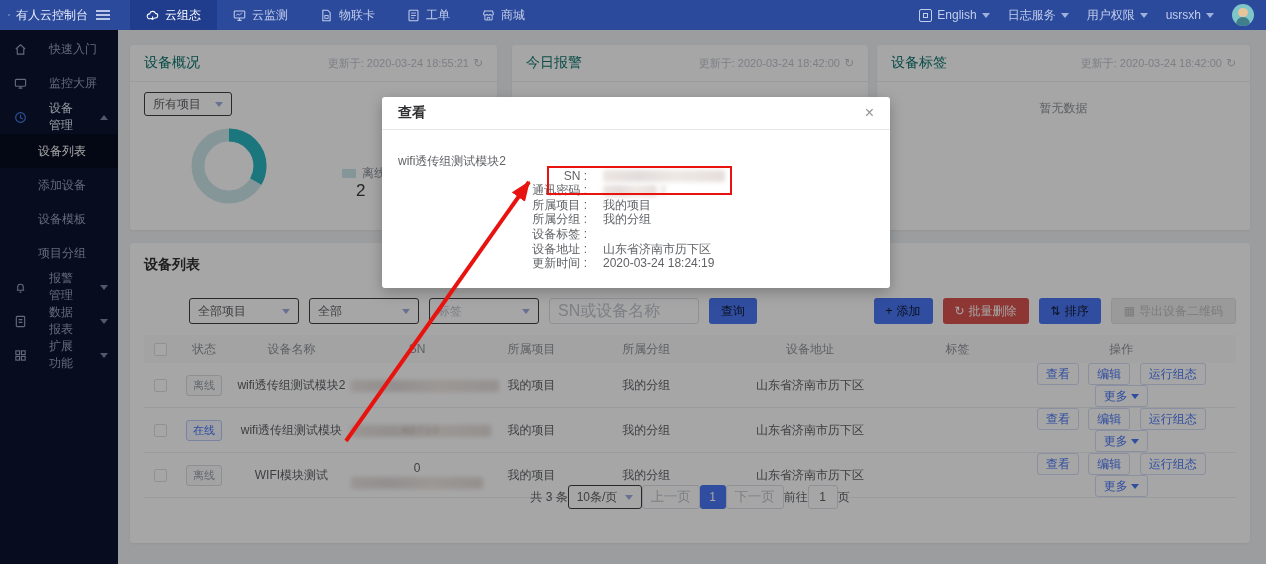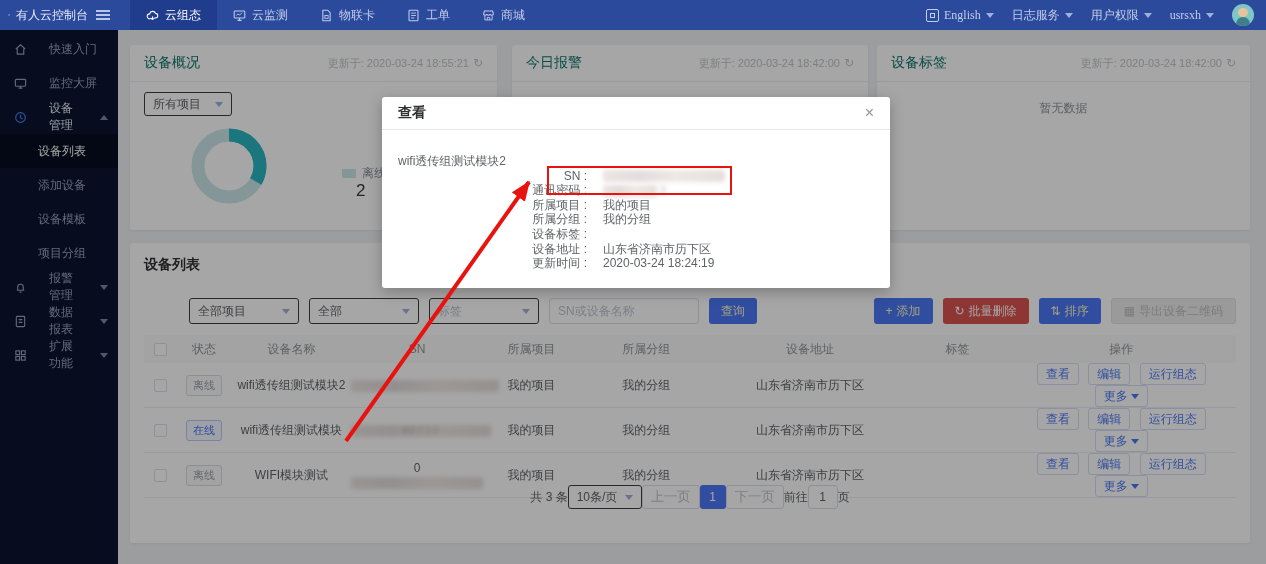--- a/index.html
+++ b/index.html
@@ -1,21 +1,21 @@
 <!DOCTYPE html>
 <html><head>
 <meta charset="utf-8">
 <style>
   * { margin:0; padding:0; box-sizing:border-box; }
   html,body { width:1266px; height:564px; overflow:hidden; background:#f0f2f5;
     font-family:"Liberation Sans","DejaVu Sans",sans-serif; font-size:12px; color:#606266; }
 
   
   .topbar { position:absolute; left:0; top:0; width:1266px; height:30px; background:#2b4a9b;
-    display:flex; align-items:center; z-index:5; color:#cdd6ef;font-family:Liberation Serif, serif; }
+    display:flex; align-items:center; z-index:5; color:#cdd6ef; }
   .brand { display:flex; align-items:center; gap:6px; padding:0 8px; width:118px; flex:0 0 auto; }
   .brand-name { color:#e8edfa; font-size:12px; white-space:nowrap; }
   .hamburger { width:14px; height:10px; border-top:2px solid #b9c6e8; border-bottom:2px solid #b9c6e8; position:relative; margin-left:2px; flex:0 0 auto;}
   .hamburger::after { content:""; position:absolute; left:0; top:2px; width:100%; height:2px; background:#b9c6e8; }
   .tabs { display:flex; height:100%; margin-left:12px; }
   .tab { display:flex; align-items:center; gap:6px; padding:0 16px; height:100%; cursor:pointer; color:#c3cdec; }
   .tab.active { background:#1f3c8d; color:#ffffff; }
   .tab svg { width:13px; height:13px; }
   .topbar-right { margin-left:auto; display:flex; align-items:center; gap:18px; padding-right:12px; }
   .tb-item { display:flex; align-items:center; gap:5px; cursor:pointer; color:#c3cdec; }
@@ -57,24 +57,24 @@
   .donut-wrap { position:absolute; left:58px; top:80px; width:82px; height:82px; }
   .legend { position:absolute; left:212px; top:120px; display:flex; align-items:center; gap:6px; color:#8a9099; }
   .legend-swatch { width:14px; height:9px; background:#cde6ea; display:inline-block; }
   .legend-val { position:absolute; left:226px; top:136px; font-size:17px; color:#37393c; }
   .empty-text { position:absolute; left:0; right:0; top:55px; text-align:center; color:#909399; }
 
   
   .list-title { position:absolute; left:14px; top:13px; font-size:14px; font-weight:bold; color:#303133; }
   .filter-row { position:absolute; left:14px; top:55px; right:14px; display:flex; align-items:center; gap:10px;margin-left:45px; }
   .filter-row .select { width:110px; height:26px; }
-  .search-input { width:150px; height:26px; border:1px solid #dcdfe6; border-radius:3px; padding:0 8px; color:#606266; font-size:12px; outline:none; }
+  .search-input { width:150px; height:26px; border:1px solid #dcdfe6; border-radius:3px; padding:0 8px; color:#606266; font-size:16px; outline:none; }
   .search-input::placeholder { color:#c0c4cc; }
   .btn { height:26px; border:none; border-radius:3px; padding:0 12px; font-size:12px; cursor:pointer; display:inline-flex; align-items:center; gap:4px; }
-  .btn-primary { background:#4a77f6; color:#fef9c3; }
+  .btn-primary { background:#4a77f6; color:#0f172a; }
   .btn-danger { background:#d9544f; color:#fff; }
   .btn-disabled { background:#ededed; color:#bdbdbd; border:1px solid #e0e0e0; cursor:not-allowed; }
   .right-group { margin-left:auto; display:flex; gap:10px; }
 
   table.devices { position:absolute; left:14px; top:92px; width:1092px; border-collapse:collapse; table-layout:fixed; }
   table.devices th { background:#fafafa; color:#909399; font-weight:normal; height:28px; font-size:12px; }
   table.devices td { height:37px; text-align:center; border-bottom:1px solid #ebeef5; color:#606266; }
   table.devices th:nth-child(3), table.devices td:nth-child(3) { text-align:center; }
   .cb { width:13px; height:13px; border:1px solid #dcdfe6; border-radius:2px; background:#fff; display:inline-block; vertical-align:middle; cursor:pointer; }
   .tag-badge { display:inline-block; min-width:34px; padding:2px 6px; border-radius:3px; font-size:11px; }

